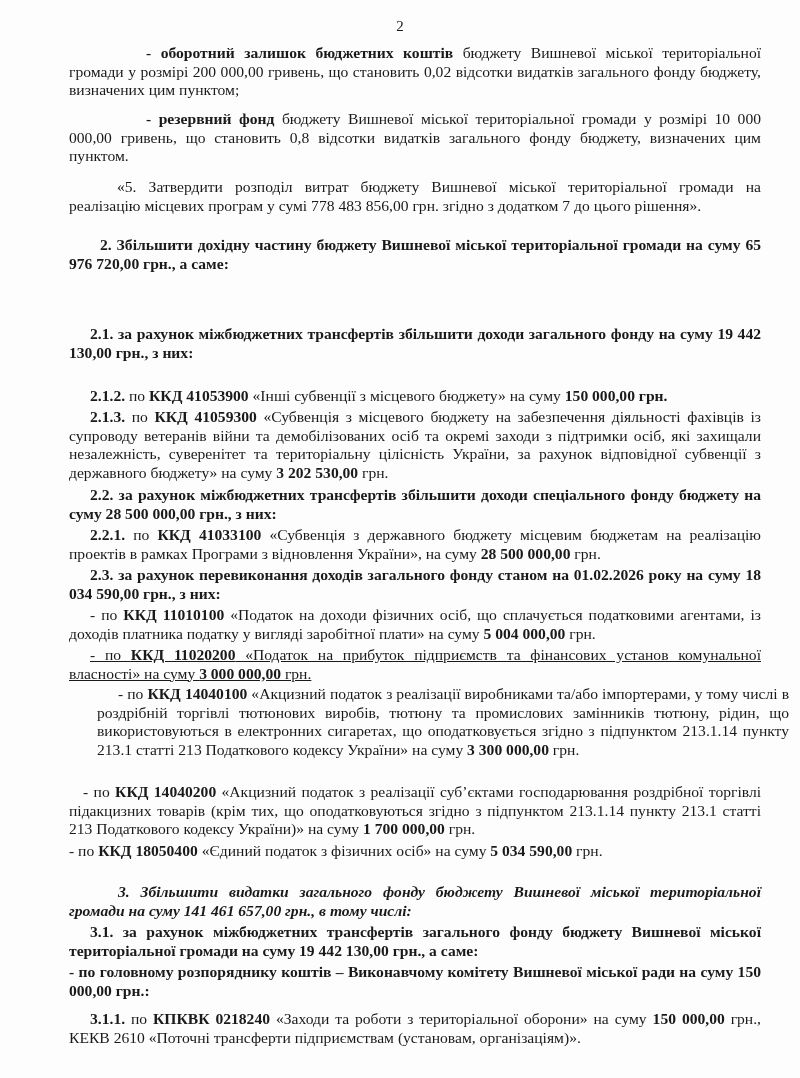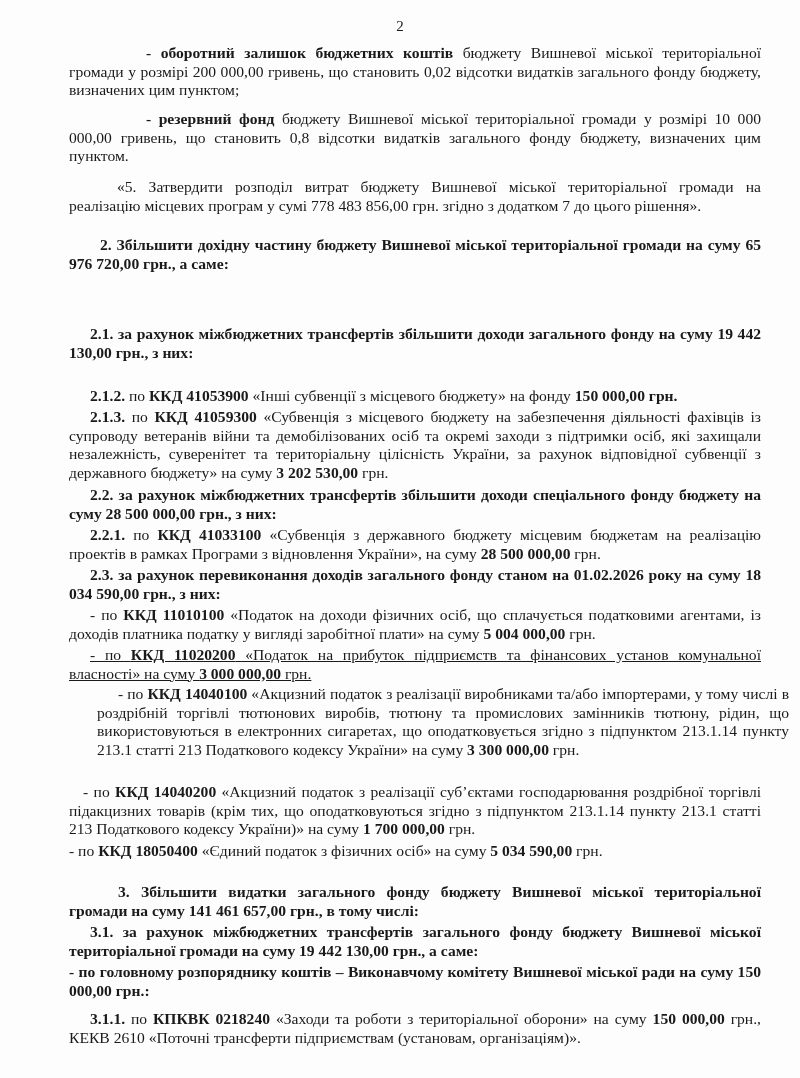--- a/index.html
+++ b/index.html
@@ -7,21 +7,21 @@
   .page {
     position: absolute; left: 0; top: 0; width: 800px; height: 1078px;
     background: #fdfdfd;
     font-family: "Liberation Serif", "DejaVu Serif", serif;
     font-size: 15.6px; color: #1a1a1a;
     line-height: 18.6px;
   }
   .pagenum { position: absolute; top: 17px; left: 0; width: 800px; text-align: center; font-size: 15px; }
   .p { position: absolute; left: 69px; width: 692px; text-align: justify; text-align-last: left; }
   b { font-weight: bold; }
-  .ind1 { text-indent: 49px; }
+  .ind1 { text-indent: 49px; font-style: italic; }
   .ind2 { text-indent: 77px; }
   .ind3 { text-indent: 21px; }
   .ind4 { text-indent: 14px; }
   .ind5 { text-indent: 31px; }
   .ind6 { text-indent: 48px; }
 </style>
 </head>
 <body>
 
 <div class="page">
@@ -43,21 +43,21 @@
   <div class="p ind5" style="top:236px;">
     <b>2. Збільшити дохідну частину бюджету Вишневої міської територіальної громади на суму 65 976 720,00 грн., а саме:</b>
   </div>
 
   <div class="p ind3" style="top:295px;margin-top:30px;">
     <b>2.1. за рахунок міжбюджетних трансфертів збільшити доходи загального фонду на суму 19 442 130,00 грн., з них:</b>
   </div>
 
 
   <div class="p ind3" style="top:387px;">
-    <b>2.1.2.</b><span> по </span><b>ККД 41053900</b><span> «Інші субвенції з місцевого бюджету» на фонду </span><b>150 000,00 грн.</b>
+    <b>2.1.2.</b><span> по </span><b>ККД 41053900</b><span> «Інші субвенції з місцевого бюджету» на суму </span><b>150 000,00 грн.</b>
   </div>
 
   <div class="p ind3" style="top:408px;">
     <b>2.1.3.</b><span> по </span><b>ККД 41059300</b><span> «Субвенція з місцевого бюджету на забезпечення діяльності фахівців із супроводу ветеранів війни та демобілізованих осіб та окремі заходи з підтримки осіб, які захищали незалежність, суверенітет та територіальну цілісність України, за рахунок відповідної субвенції з державного бюджету» на суму </span><b>3 202 530,00</b><span> грн.</span>
   </div>
 
   <div class="p ind3" style="top:486px;">
     <b>2.2. за рахунок міжбюджетних трансфертів збільшити доходи спеціального фонду бюджету на суму 28 500 000,00 грн., з них:</b>
   </div>
 

